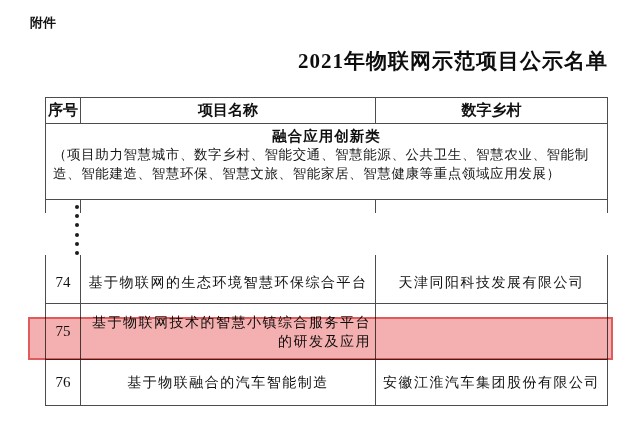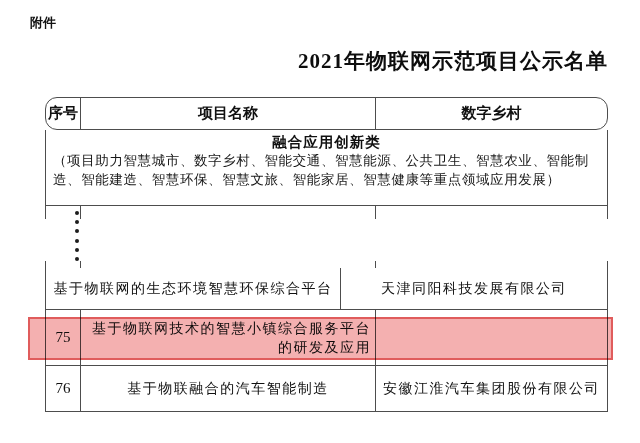--- a/index.html
+++ b/index.html
@@ -26,23 +26,23 @@
     position: absolute; left: 45px; top: 97px; width: 563px;
   }
   .trow { display: flex; width: 100%; }
   .bordered {
     border-left: 1px solid #4d4d4d;
     border-right: 1px solid #4d4d4d;
     border-bottom: 1px solid #4d4d4d;
   }
   .header-row {
     border-top: 1px solid #4d4d4d;
-    height: 33px;
+    height: 27px;
     font-family: "Liberation Sans", "DejaVu Sans", sans-serif;
-    font-weight: bold; font-size: 15px; border-radius: 12px;
+    font-weight: bold; font-size: 15px;
   }
   .c1 { width: 35px;  border-right: 1px solid #4d4d4d; display: flex; align-items: center; justify-content: center; }
   .c2 { width: 295px; border-right: 1px solid #4d4d4d; display: flex; align-items: center; justify-content: center; text-align: right; }
   .c3 { flex: 1; display: flex; align-items: center; justify-content: center; text-align: center; }
   .category-row {
     height: 76px; display: block; padding: 3px 7px 0 7px; overflow: hidden;
   }
   .category-name {
     text-align: center; font-weight: bold; font-size: 14.5px;
     line-height: 19px; letter-spacing: 1px;
@@ -112,20 +112,21 @@
         <div class="dot"></div>
         <div class="dot"></div>
       <div class="dot"></div>
         <div class="dot"></div>
         <div class="dot"></div>
     </div>
   </div>
 
 
   <div class="trow bordered data-row r74">
+    <div class="c1">74</div>
     <div class="c2">基于物联网的生态环境智慧环保综合平台</div>
     <div class="c3">天津同阳科技发展有限公司</div>
   </div>
 
   <div class="trow bordered data-row r75">
     <div class="c1">75</div>
     <div class="c2">基于物联网技术的智慧小镇综合服务平台的研发及应用</div>
   </div>
 
   <div class="trow bordered data-row r76">

